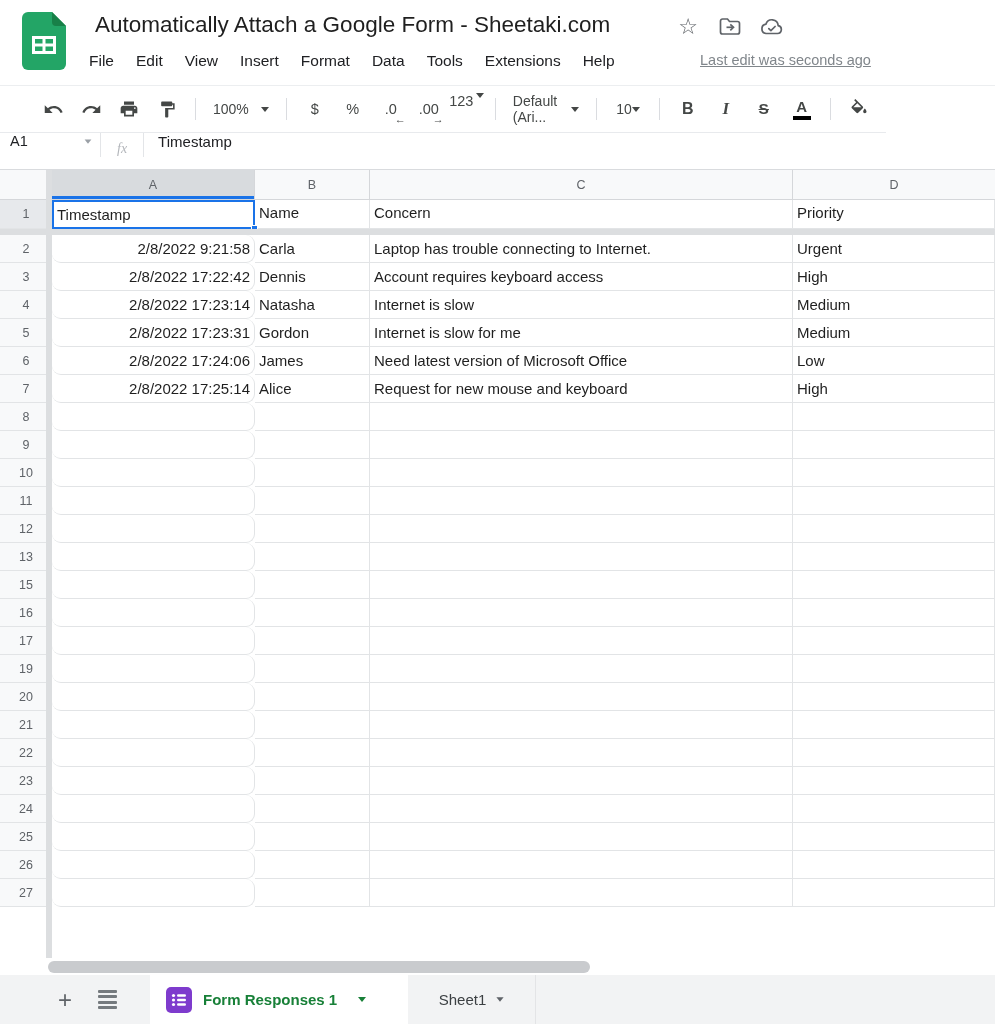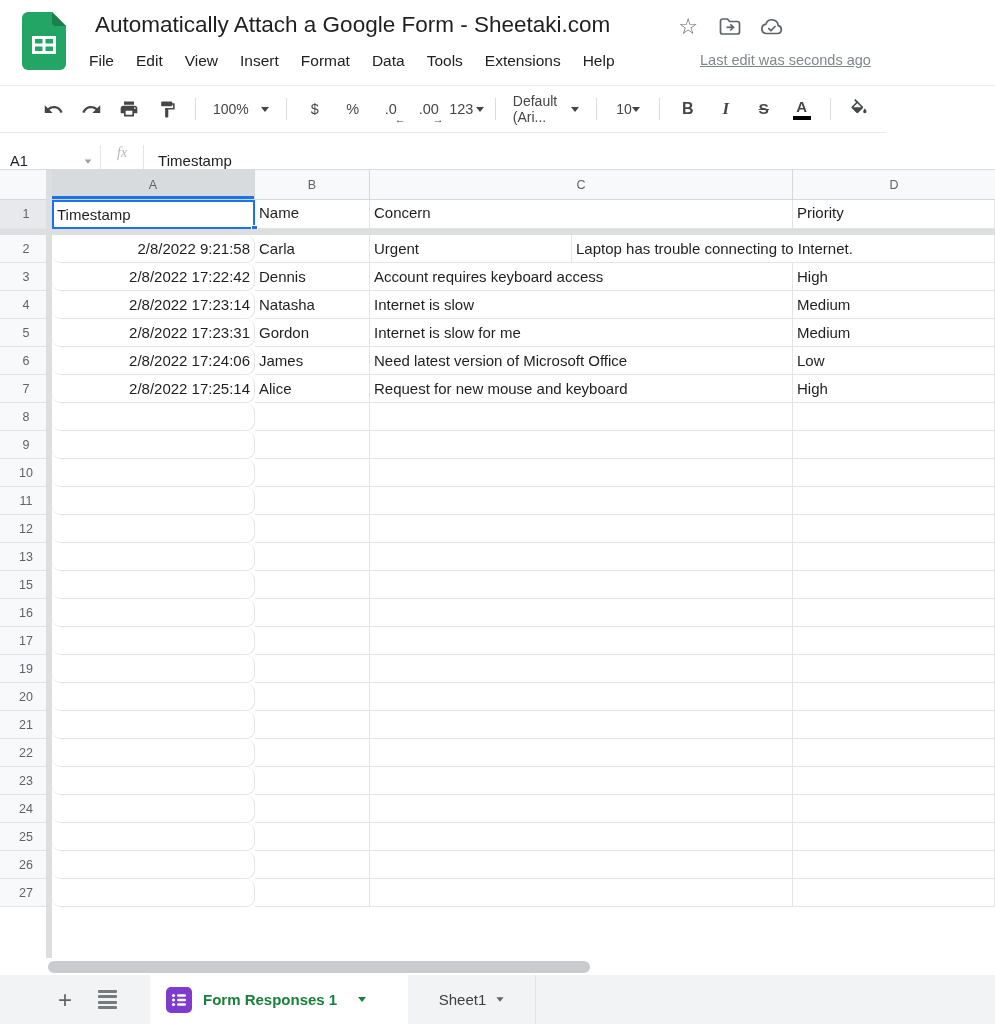--- a/index.html
+++ b/index.html
@@ -21,31 +21,31 @@
   
   .toolbar { position:absolute; left:0; top:86px; width:886px; height:47px; background:#fff; border-bottom:1px solid #e8eaed;
              display:flex; align-items:center; padding-left:34px; color:#444746; overflow:hidden; }
   .tb-btn { height:32px; min-width:36px; display:flex; align-items:center; justify-content:center; margin:0 1px; cursor:pointer; border-radius:4px; position:relative; }
   .tb-sep { width:1px; height:22px; background:#dadce0; margin:0 9px; flex:none; }
   .caret { width:0; height:0; border-left:4.5px solid transparent; border-right:4.5px solid transparent; border-top:5px solid #444746; display:inline-block; }
   .tb-text { font-size:14px; color:#444746; font-weight:500; }
   .zoom-ctl { display:flex; align-items:center; gap:12px; padding:0 8px; height:32px; cursor:pointer; }
   .fmt-txt { font-size:14.5px; font-weight:500; color:#444746; }
   .dec-arrow { position:absolute; right:3px; bottom:0px; font-size:11px; color:#444746; }
-  .n123 { display:flex; align-items:center; gap:3px; padding:0 6px; }
+  .n123 { display:flex; align-items:flex-start; gap:3px; padding:0 6px; }
   .font-ctl { display:flex; align-items:center; gap:14px; padding:0 8px; height:32px; cursor:pointer; }
   .size-ctl { display:flex; align-items:center; justify-content:space-between; width:78px; padding:0 10px; height:32px; cursor:pointer; }
   .b-bold { font-weight:700; font-size:16px; }
   .b-italic { font-style:italic; font-family:"Liberation Serif", serif; font-size:17px; font-weight:600; }
   .b-strike { font-size:15.5px; font-weight:600; text-decoration:line-through; }
   .b-color { display:flex; flex-direction:column; align-items:center; line-height:1; }
   .b-color .a { font-size:15px; font-weight:600; }
   .b-color .bar { width:18px; height:4px; background:#000; margin-top:2px; }
   
-  .fbar { position:absolute; left:0; top:133px; width:995px; height:37px; background:#fff; border-bottom:1px solid #d9dbde; display:flex; align-items:flex-end; }
+  .fbar { position:absolute; left:0; top:133px; width:995px; height:37px; background:#fff; border-bottom:1px solid #d9dbde; display:flex; align-items:flex-start; }
   .namebox { width:100px; padding-left:10px; font-size:14.5px; color:#202124; display:flex; align-items:center; justify-content:space-between; cursor:pointer; }
   .namebox .caret { border-top-color:#9aa0a6; margin-right:8px; transform:scale(.85); }
   .f-sep { width:1px; height:24px; background:#e3e5e8; }
   .fx { font-family:"Liberation Serif", serif; font-style:italic; font-size:14px; color:#b3b6bb; margin:8px 16px; }
   .f-value { font-size:15px; color:#202124; padding-left:14px; flex:1; }
   
   .grid { position:absolute; left:0; top:170px; width:995px; height:788px; overflow:hidden; background:#fff; }
   .vband { position:absolute; left:46px; top:0; width:6px; height:788px; background:#dcdee0; z-index:5; }
   .colhdr { display:flex; height:30px; }
   .corner { width:52px; height:30px; background:#f8f9fa; border-bottom:1px solid #d5d7da; flex:none; cursor:pointer; }
@@ -238,22 +238,22 @@
           <div class="c wA selcell">Timestamp<span class="handle"></span></div>
           <div class="c wB">Name</div>
           <div class="c wC">Concern</div>
           <div class="c wD">Priority</div>
         </div>
         <div class="hband"></div>
         <div class="row">
           <div class="rn">2</div>
           <div class="c wA num">2/8/2022 9:21:58</div>
           <div class="c wB">Carla</div>
+          <div class="c wC">Laptop has trouble connecting to Internet.</div>
           <div class="c wD">Urgent</div>
-          <div class="c wC">Laptop has trouble connecting to Internet.</div>
         </div>
         <div class="row">
           <div class="rn">3</div>
           <div class="c wA num">2/8/2022 17:22:42</div>
           <div class="c wB">Dennis</div>
           <div class="c wC">Account requires keyboard access</div>
           <div class="c wD">High</div>
         </div>
         <div class="row">
           <div class="rn">4</div>

